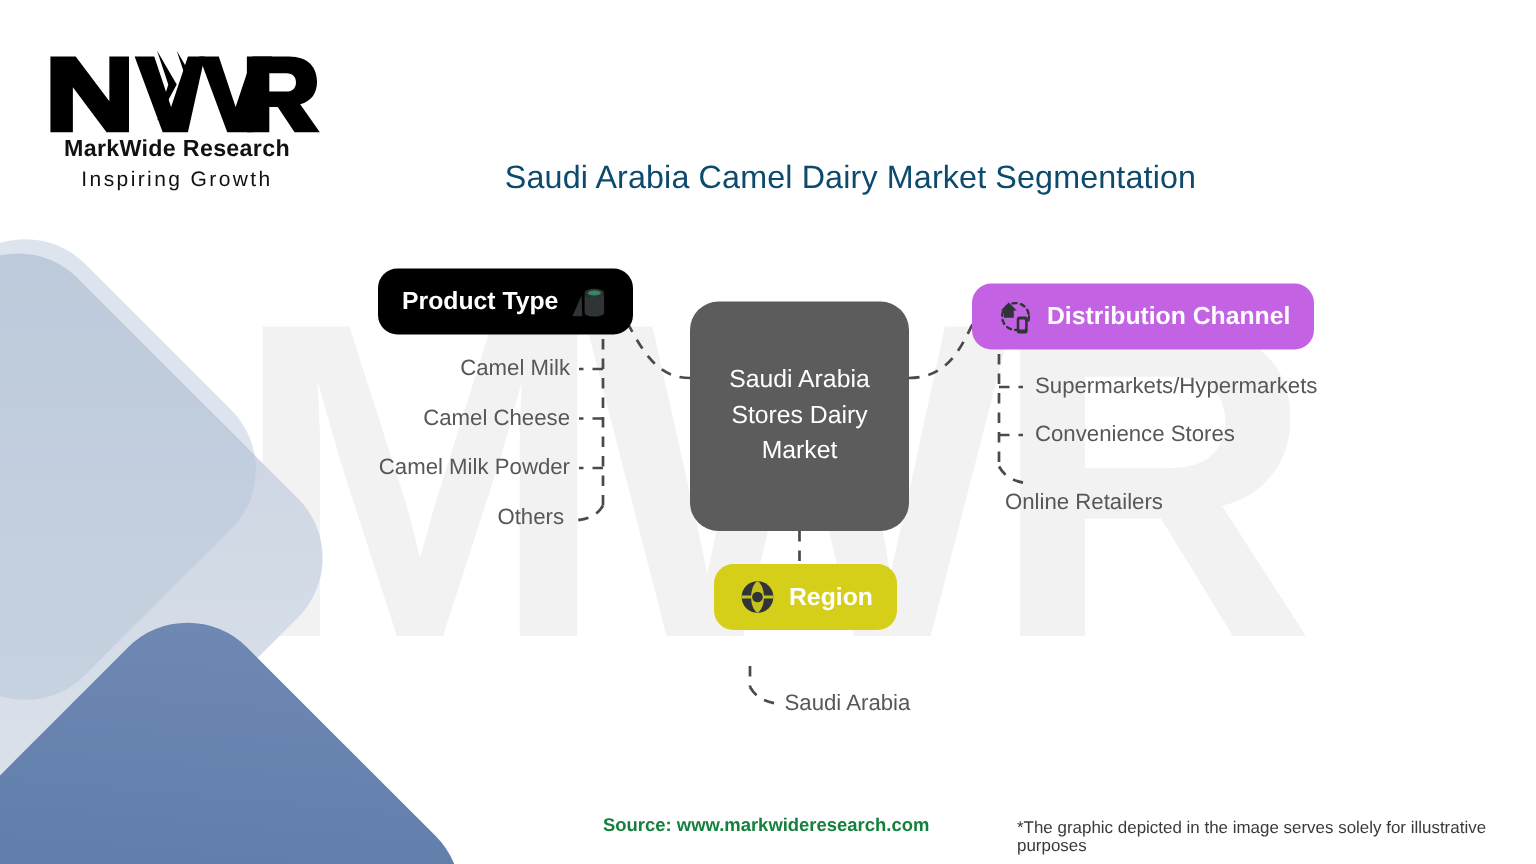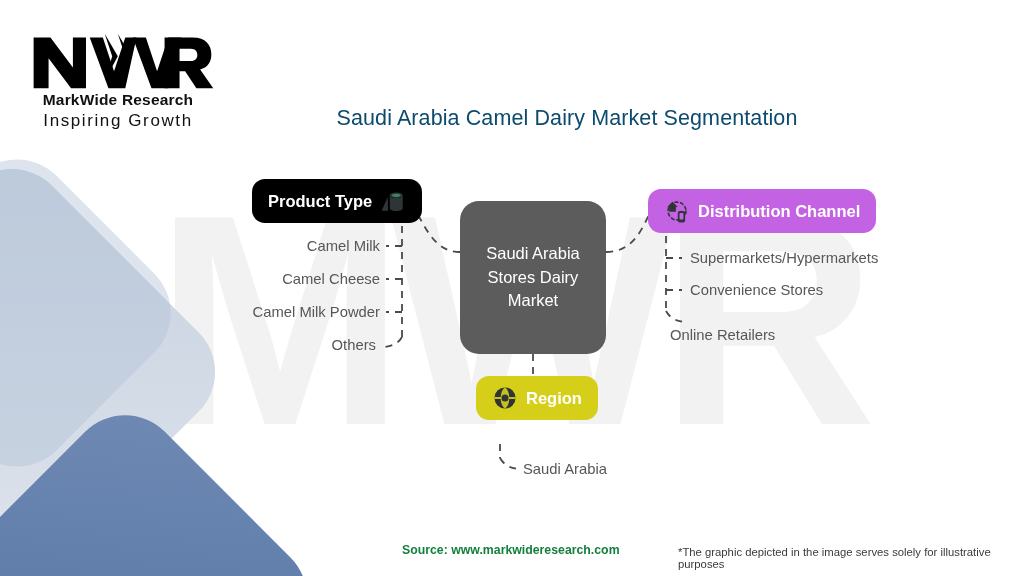--- a/index.html
+++ b/index.html
@@ -38,21 +38,21 @@
   }
 
   
   .logo{position:absolute;left:28px;top:32px;width:180px;color:#000;}
   .logo-mark{height:58px;display:block;}
   .logo-name{
     font-size:15.5px;font-weight:bold;text-align:center;
     letter-spacing:.2px;margin-top:1px;color:#111;
   }
   .logo-tag{
-    font-size:17px;text-align:center;letter-spacing:1.6px;
+    font-size:14px;text-align:center;letter-spacing:1.6px;
     margin-top:2px;color:#111;
   }
 
   
   .title{
     position:absolute;left:0;top:106px;width:1024px;
     text-align:center;font-size:21.5px;color:#0c4a6e;
     letter-spacing:.1px;
   }
   .title span{position:relative;left:55px;}

